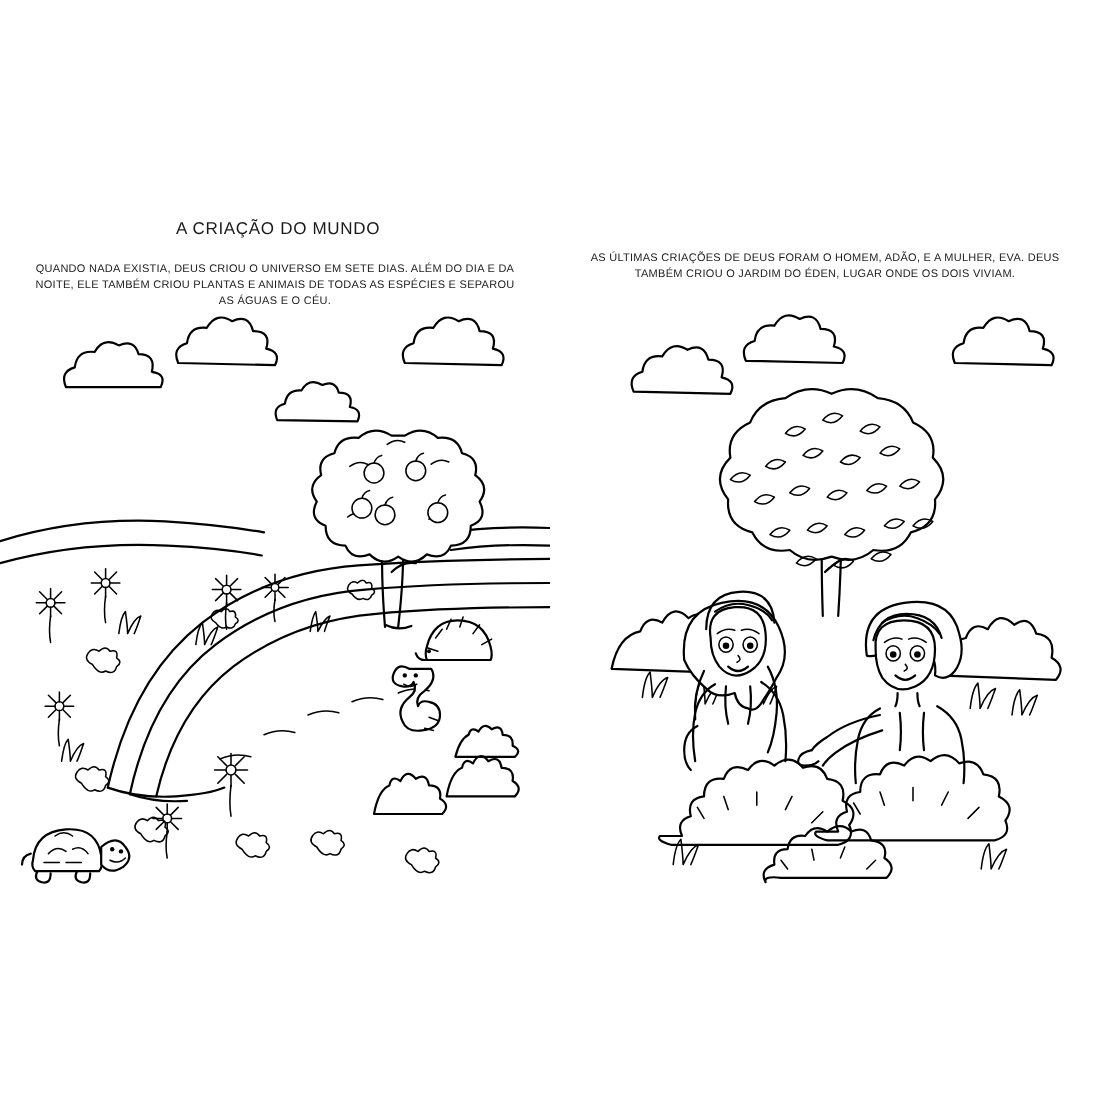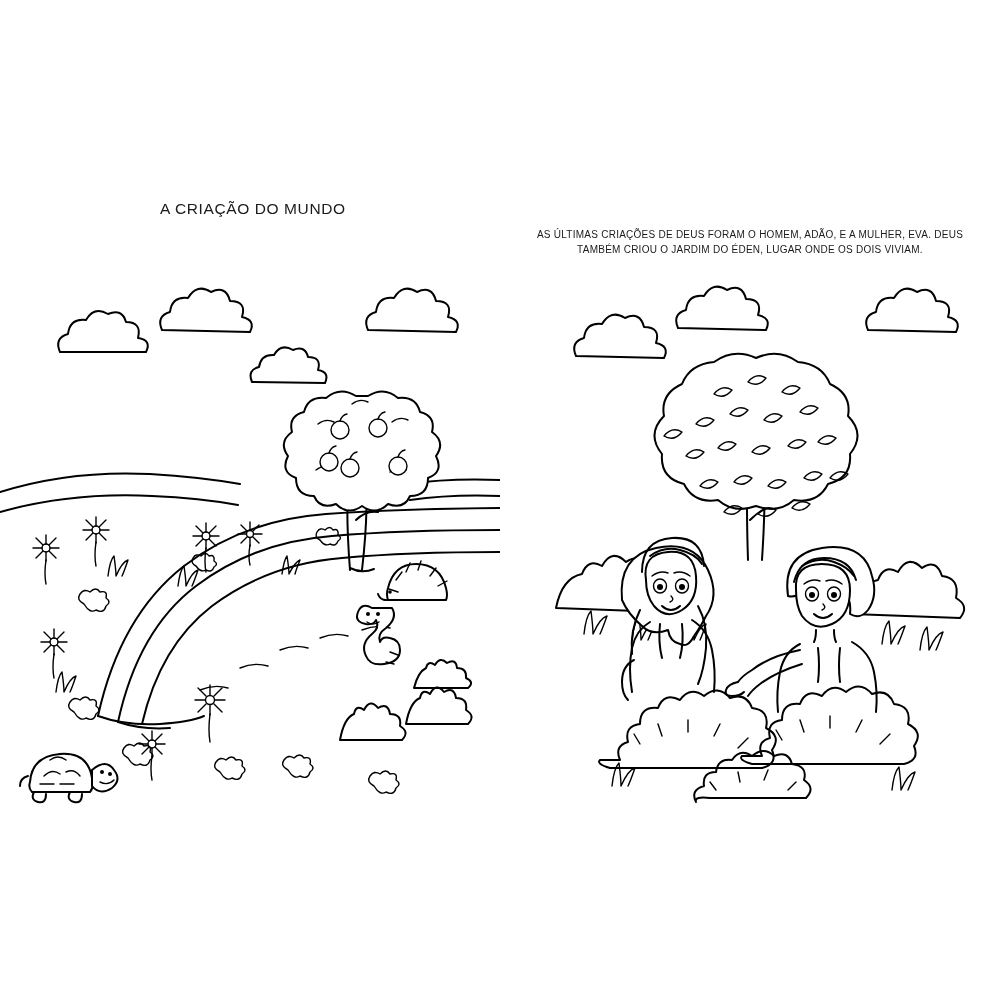--- a/index.html
+++ b/index.html
@@ -104,20 +104,21 @@
 </head>
 <body>
 
 <div class="page">
   <div class="spread">
 
     <div class="leaf">
 
       <div class="title title-left">A CRIAÇÃO DO MUNDO</div>
 
+      <div class="body-text body-left">QUANDO NADA EXISTIA, DEUS CRIOU O UNIVERSO EM SETE DIAS. ALÉM DO DIA E DA NOITE, ELE TAMBÉM CRIOU PLANTAS E ANIMAIS DE TODAS AS ESPÉCIES E SEPAROU AS ÁGUAS E O CÉU.</div>
 
       <div class="art">
         <svg width="500" height="1000" viewBox="0 0 500 1000" xmlns="http://www.w3.org/2000/svg">
 
           <g>
             <path class="ln" d="M60 352 q-6 -14 8 -18 q2 -16 18 -14 q8 -14 22 -6 q14 -6 18 8 q16 0 12 16 q14 2 8 14 z"></path>
           </g>
           <g>
             <path class="ln" d="M162 330 q-6 -14 8 -18 q2 -16 18 -14 q9 -15 23 -6 q15 -7 19 9 q17 0 12 16 q14 3 8 15 z"></path>
           </g>

